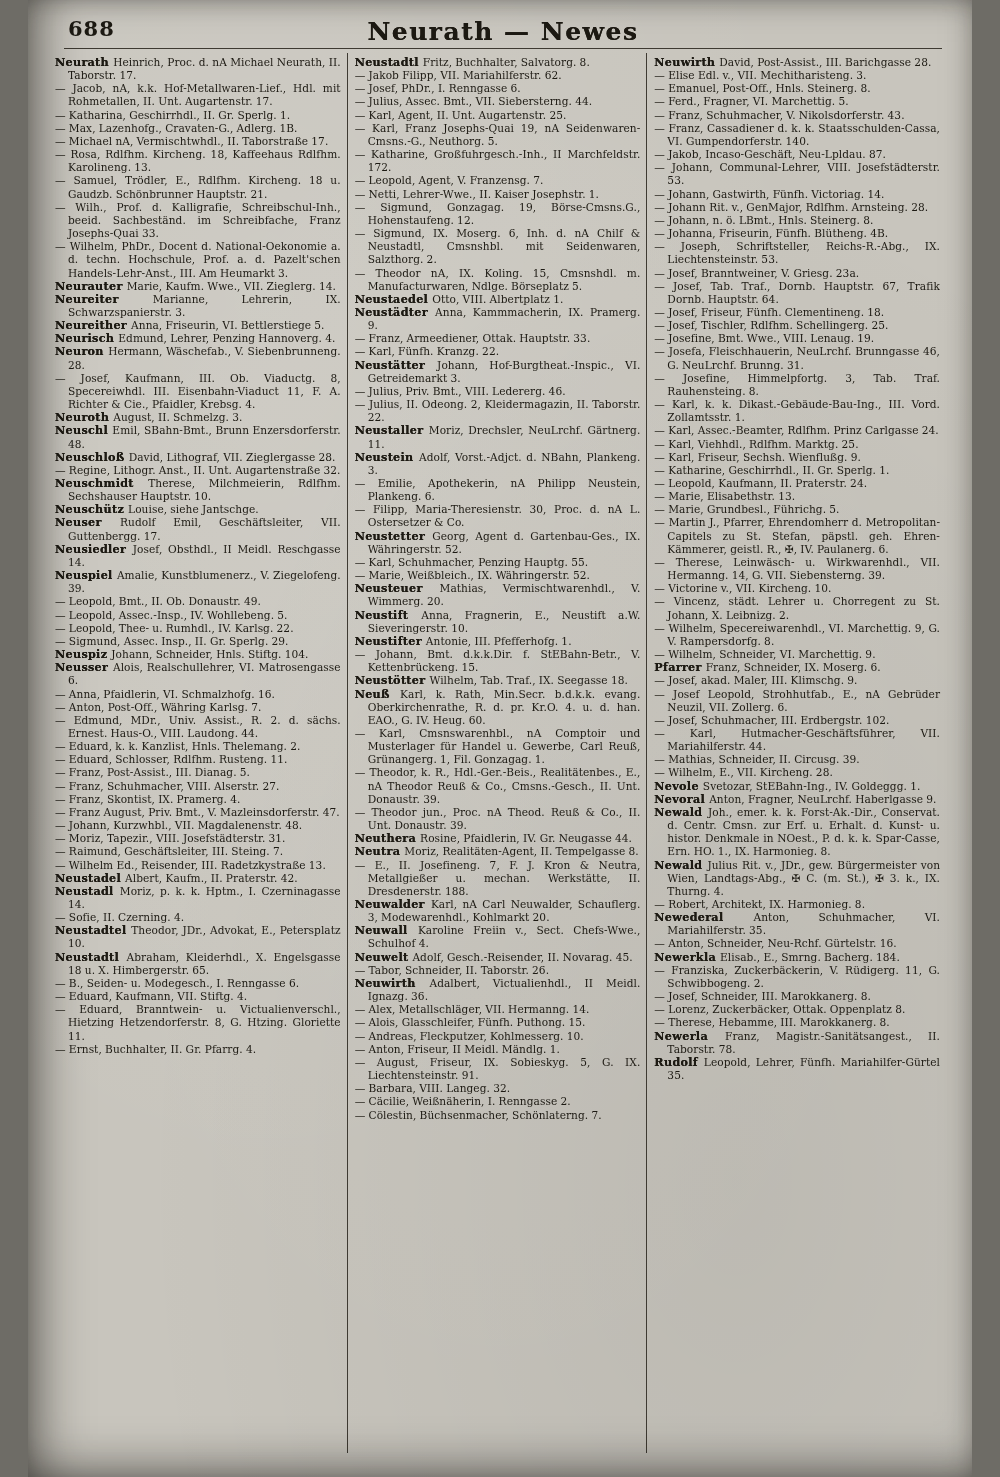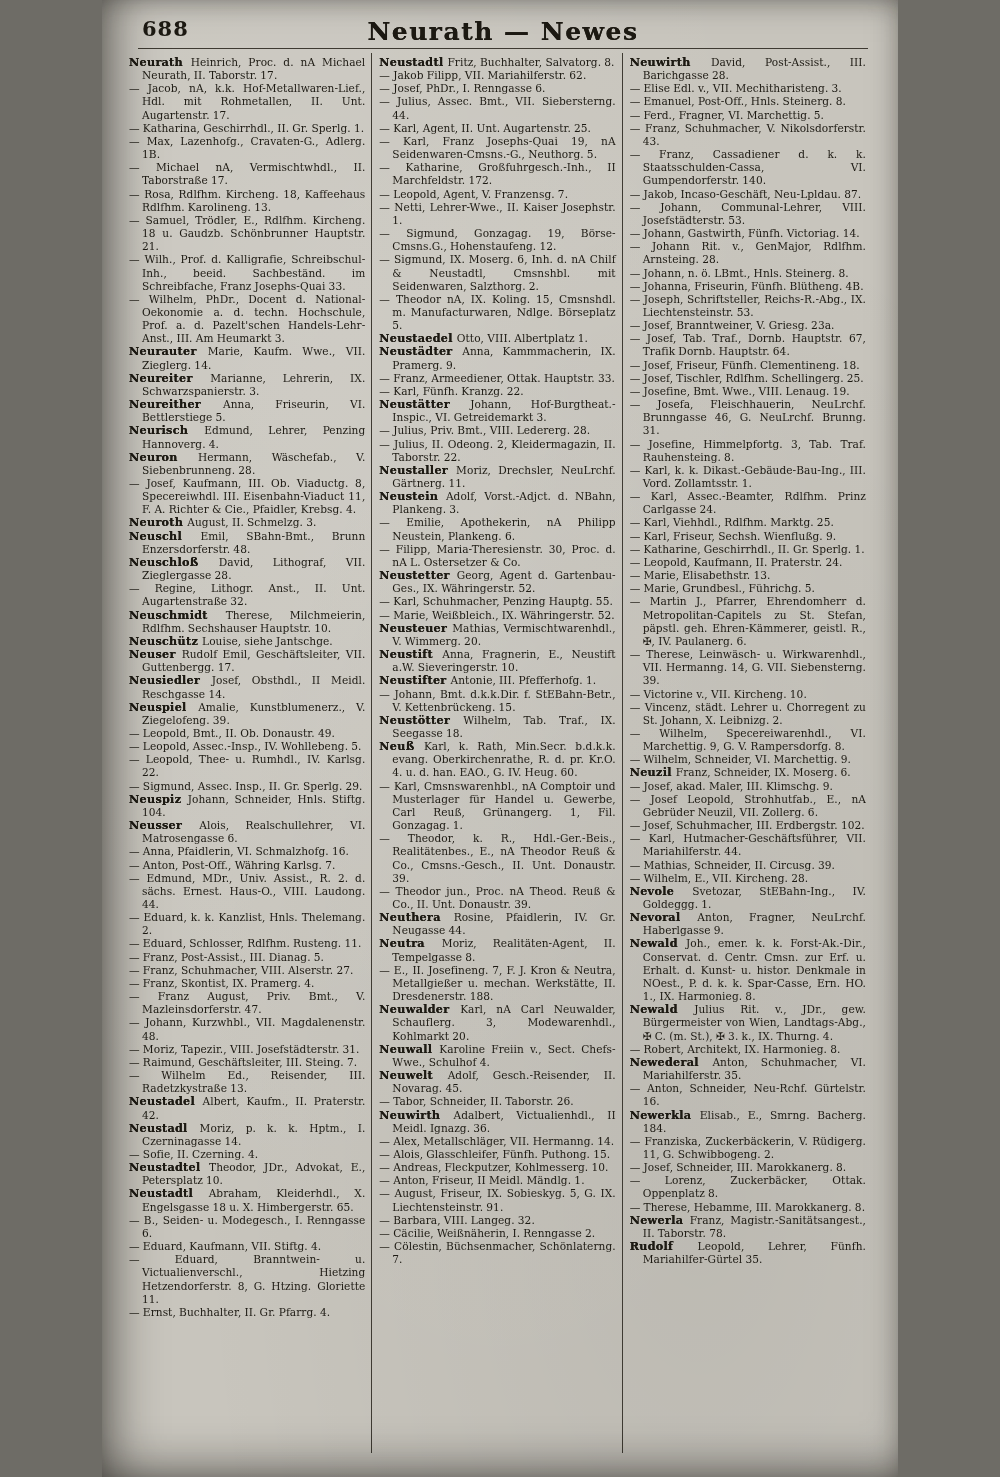--- a/index.html
+++ b/index.html
@@ -1,18 +1,18 @@
 <!DOCTYPE html>
 <html><head>
 <meta charset="utf-8">
 <style>
   html,body { margin:0; padding:0; background:#6e6c66; }
   .scan-page {
     position:relative;
-    width:796px; height:1477px;
+    width:944px; height:1477px;
     margin:0 auto;
     background:
       radial-gradient(ellipse at 25% 20%, rgba(255,255,255,.10), transparent 55%),
       radial-gradient(ellipse at 75% 80%, rgba(0,0,0,.06), transparent 60%),
       radial-gradient(ellipse at 50% 50%, rgba(255,255,255,.05), transparent 70%),
       #c8c5bd;
     font-family:"DejaVu Serif","Liberation Serif",serif;
     color:#1d1a13;
     overflow:hidden;
   }
@@ -143,21 +143,21 @@
         <p class="entry">— Leopold, Agent, V. Franzensg. 7.</p>
         <p class="entry">— Netti, Lehrer-Wwe., II. Kaiser Josephstr. 1.</p>
         <p class="entry">— Sigmund, Gonzagag. 19, Börse-Cmsns.G., Hohenstaufeng. 12.</p>
         <p class="entry">— Sigmund, IX. Moserg. 6, Inh. d. nA Chilf &amp; Neustadtl, Cmsnshbl. mit Seidenwaren, Salzthorg. 2.</p>
         <p class="entry">— Theodor nA, IX. Koling. 15, Cmsnshdl. m. Manufacturwaren, Ndlge. Börseplatz 5.</p>
         <p class="entry"><span class="lead">Neustaedel </span>Otto, VIII. Albertplatz 1.</p>
         <p class="entry"><span class="lead">Neustädter </span>Anna, Kammmacherin, IX. Pramerg. 9.</p>
         <p class="entry">— Franz, Armeediener, Ottak. Hauptstr. 33.</p>
         <p class="entry">— Karl, Fünfh. Kranzg. 22.</p>
         <p class="entry"><span class="lead">Neustätter </span>Johann, Hof-Burgtheat.-Inspic., VI. Getreidemarkt 3.</p>
-        <p class="entry">— Julius, Priv. Bmt., VIII. Ledererg. 28.</p>
+        <p class="entry">— Julius, Priv. Bmt., VIII. Ledererg. 46.</p>
         <p class="entry">— Julius, II. Odeong. 2, Kleidermagazin, II. Taborstr. 22.</p>
         <p class="entry"><span class="lead">Neustaller </span>Moriz, Drechsler, NeuLrchf. Gärtnerg. 11.</p>
         <p class="entry"><span class="lead">Neustein </span>Adolf, Vorst.-Adjct. d. NBahn, Plankeng. 3.</p>
         <p class="entry">— Emilie, Apothekerin, nA Philipp Neustein, Plankeng. 6.</p>
         <p class="entry">— Filipp, Maria-Theresienstr. 30, Proc. d. nA L. Ostersetzer &amp; Co.</p>
         <p class="entry"><span class="lead">Neustetter </span>Georg, Agent d. Gartenbau-Ges., IX. Währingerstr. 52.</p>
         <p class="entry">— Karl, Schuhmacher, Penzing Hauptg. 55.</p>
         <p class="entry">— Marie, Weißbleich., IX. Währingerstr. 52.</p>
         <p class="entry"><span class="lead">Neusteuer </span>Mathias, Vermischtwarenhdl., V. Wimmerg. 20.</p>
         <p class="entry"><span class="lead">Neustift </span>Anna, Fragnerin, E., Neustift a.W. Sieveringerstr. 10.</p>
@@ -213,21 +213,21 @@
         <p class="entry">— Katharine, Geschirrhdl., II. Gr. Sperlg. 1.</p>
         <p class="entry">— Leopold, Kaufmann, II. Praterstr. 24.</p>
         <p class="entry">— Marie, Elisabethstr. 13.</p>
         <p class="entry">— Marie, Grundbesl., Führichg. 5.</p>
         <p class="entry">— Martin J., Pfarrer, Ehrendomherr d. Metropolitan-Capitels zu St. Stefan, päpstl. geh. Ehren-Kämmerer, geistl. R., ✠, IV. Paulanerg. 6.</p>
         <p class="entry">— Therese, Leinwäsch- u. Wirkwarenhdl., VII. Hermanng. 14, G. VII. Siebensterng. 39.</p>
         <p class="entry">— Victorine v., VII. Kircheng. 10.</p>
         <p class="entry">— Vincenz, städt. Lehrer u. Chorregent zu St. Johann, X. Leibnizg. 2.</p>
         <p class="entry">— Wilhelm, Specereiwarenhdl., VI. Marchettig. 9, G. V. Rampersdorfg. 8.</p>
         <p class="entry">— Wilhelm, Schneider, VI. Marchettig. 9.</p>
-        <p class="entry"><span class="lead">Neuzil </span>Franz, Schneider, IX. Moserg. 6.</p>
+        <p class="entry"><span class="lead">Pfarrer </span>Franz, Schneider, IX. Moserg. 6.</p>
         <p class="entry">— Josef, akad. Maler, III. Klimschg. 9.</p>
         <p class="entry">— Josef Leopold, Strohhutfab., E., nA Gebrüder Neuzil, VII. Zollerg. 6.</p>
         <p class="entry">— Josef, Schuhmacher, III. Erdbergstr. 102.</p>
         <p class="entry">— Karl, Hutmacher-Geschäftsführer, VII. Mariahilferstr. 44.</p>
         <p class="entry">— Mathias, Schneider, II. Circusg. 39.</p>
         <p class="entry">— Wilhelm, E., VII. Kircheng. 28.</p>
         <p class="entry"><span class="lead">Nevole </span>Svetozar, StEBahn-Ing., IV. Goldeggg. 1.</p>
         <p class="entry"><span class="lead">Nevoral </span>Anton, Fragner, NeuLrchf. Haberlgasse 9.</p>
         <p class="entry"><span class="lead">Newald </span>Joh., emer. k. k. Forst-Ak.-Dir., Conservat. d. Centr. Cmsn. zur Erf. u. Erhalt. d. Kunst- u. histor. Denkmale in NOest., P. d. k. k. Spar-Casse, Ern. HO. 1., IX. Harmonieg. 8.</p>
         <p class="entry"><span class="lead">Newald </span>Julius Rit. v., JDr., gew. Bürgermeister von Wien, Landtags-Abg., ✠ C. (m. St.), ✠ 3. k., IX. Thurng. 4.</p>

